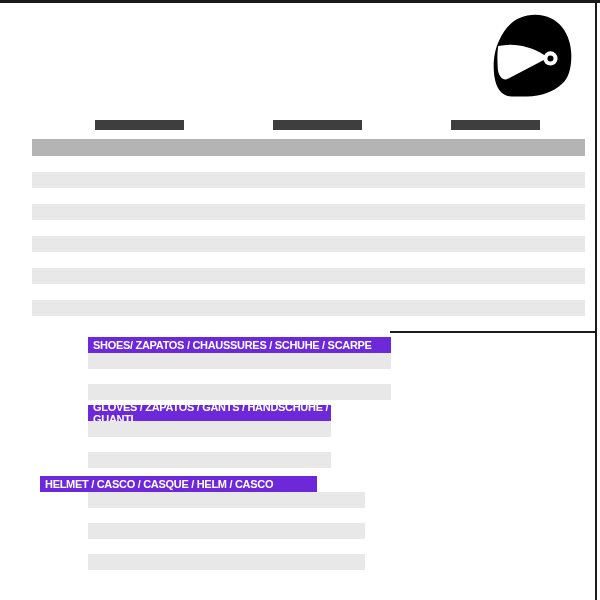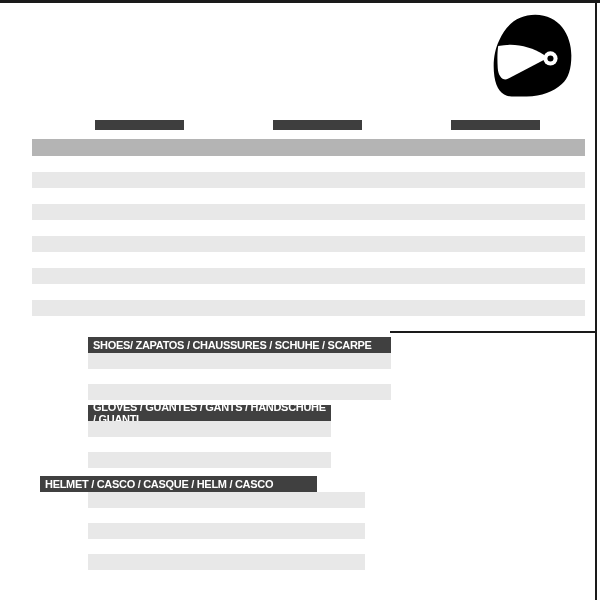--- a/index.html
+++ b/index.html
@@ -28,21 +28,21 @@
   .trow { height:16px; }
   .trow.stripe { background:#e8e8e8; }
   .cell { display:flex; align-items:center; justify-content:center;
     font-size:10.5px; font-weight:700; letter-spacing:-0.5px; white-space:nowrap; }
   .letter-cell { justify-content:flex-start; padding-left:2px; }
 
   
   .section { position:absolute; left:30px; }
   .sec-row { display:flex; height:15.5px; }
   .sec-label { width:58px; display:flex; align-items:center; font-size:9.5px; font-weight:700; letter-spacing:-0.2px; }
-  .sec-title { margin-left:58px; background:#404040; color:#fff; height:16px;
+  .sec-title { margin-left:58px; background:#6d28d9; color:#fff; height:16px;
     display:flex; align-items:center; padding-left:5px; font-size:11px; font-weight:700; letter-spacing:-0.3px; }
   .sec-grid { display:grid; height:15.5px; }
   .sec-grid.stripe { background:#e8e8e8; }
   .sec-grid .cell { font-size:10px; letter-spacing:-0.5px; }
   #shoes { top:337px; } #shoes .sec-title { width:303px; }
   #shoes .sec-grid { width:303px; grid-template-columns:repeat(15,1fr); }
   #gloves { top:405px; } #gloves .sec-title { width:243px; }
   #gloves .sec-grid { width:243px; grid-template-columns:repeat(6,1fr); }
   #helmet { top:476px; } #helmet .sec-title { width:277px;margin-left:10px; }
   #helmet .sec-grid { width:277px; grid-template-columns:37px repeat(6,40px); }
@@ -331,21 +331,21 @@
             <div class="cell"></div>
             <div class="cell"></div>
             <div class="cell"></div>
             <div class="cell"></div>
           </div>
         </div>
       </div>
   </div>
 
   <div class="section" id="gloves">
-    <div class="sec-title">GLOVES / GUANTES / GANTS / HANDSCHUHE / GUANTI</div>
+    <div class="sec-title">GLOVES / ZAPATOS / GANTS / HANDSCHUHE / GUANTI</div>
     <div class="rows">
         <div class="sec-row">
           <div class="sec-label"></div>
           <div class="sec-grid stripe">
             <div class="cell"></div>
             <div class="cell"></div>
             <div class="cell"></div>
             <div class="cell"></div>
             <div class="cell"></div>
             <div class="cell"></div>

